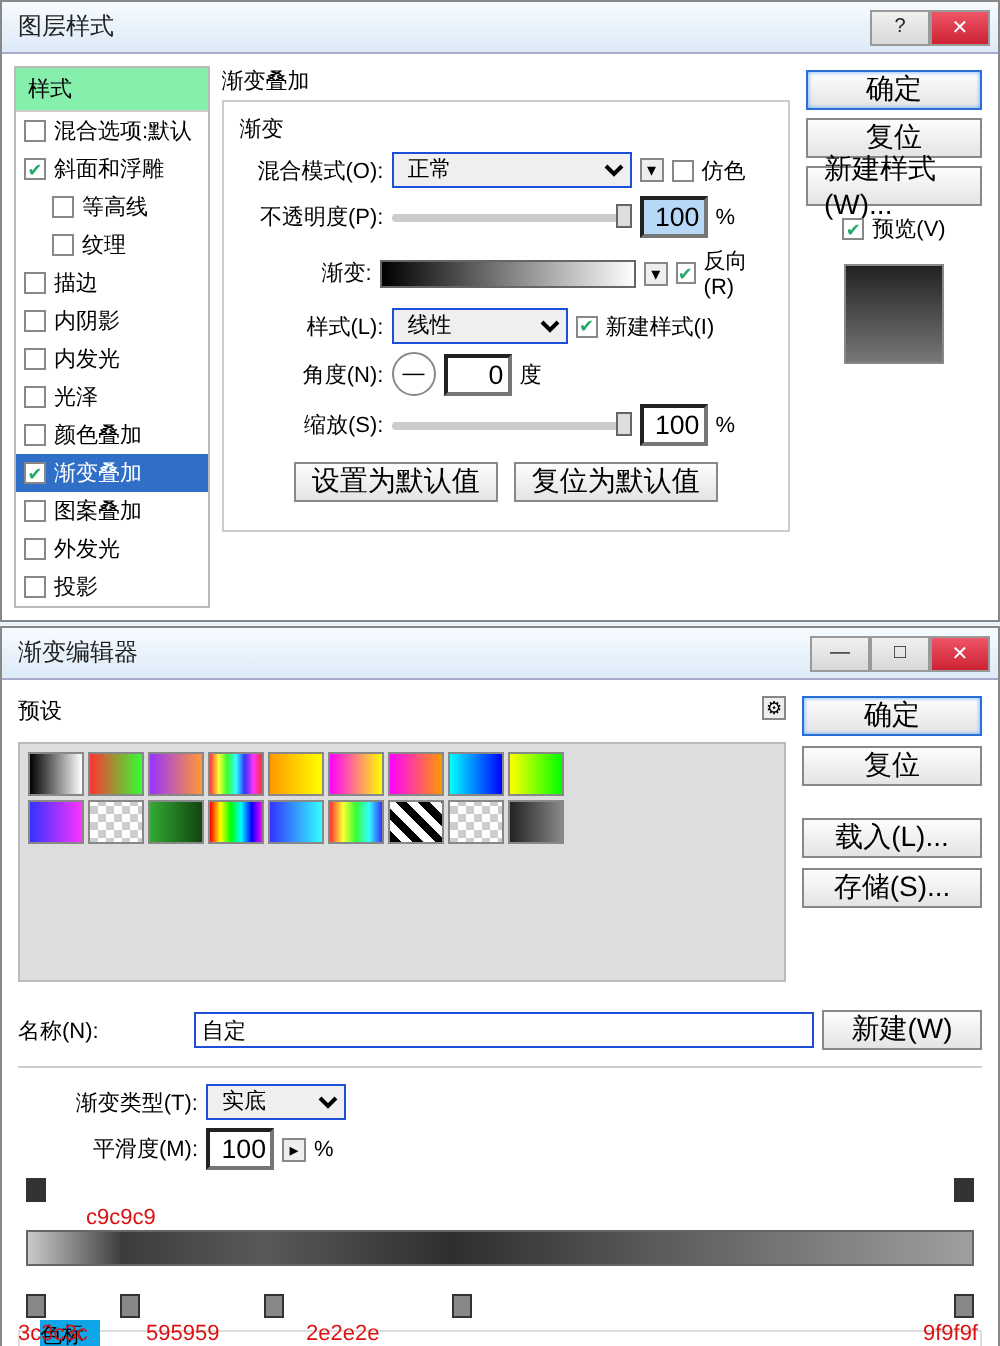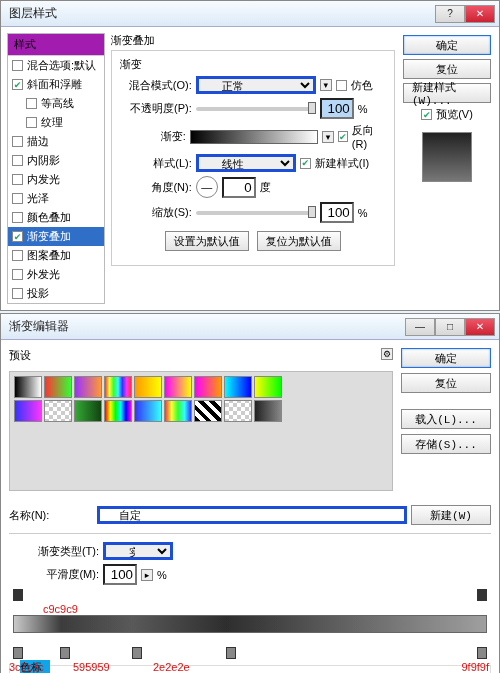--- a/index.html
+++ b/index.html
@@ -4,37 +4,37 @@
 <style>
   * { box-sizing: border-box; font-family: "Microsoft YaHei", SimSun, Arial, sans-serif; }
   body { margin:0; background:#e8f2f8; width:500px; }
   .win { background:#fff; border:1px solid #888; margin:0 0 2px 0; }
   .titlebar { height:26px; background:linear-gradient(#f7fbff,#dceaf7); display:flex; align-items:center; padding:0 4px 0 8px; font-size:12px; color:#222; border-bottom:1px solid #aac; position:relative;}
   .titlebar .winbtns { margin-left:auto; display:flex; gap:0; }
   .wbtn { width:30px; height:18px; background:linear-gradient(#f0f0f0,#d8d8d8); border:1px solid #999; display:flex; align-items:center; justify-content:center; font-size:10px;}
   .wbtn.close { background:linear-gradient(#e56,#c23); color:#fff;}
   .body1 { display:flex; padding:6px; font-size:11px; }
   .styles-list { width:108px; border:1px solid #bbb; background:#fff; }
-  .styles-list .hdr { background:#a21caf; padding:3px 6px; border-bottom:1px solid #ccc;}
+  .styles-list .hdr { background:#86efac; padding:3px 6px; border-bottom:1px solid #ccc;}
   .styles-list .row { display:flex; align-items:center; padding:2px 4px; gap:4px;}
   .styles-list .row.sel { background:#2f6fc7; color:#fff;}
   .cb { width:11px; height:11px; border:1px solid #888; background:#fff; display:inline-flex; align-items:center; justify-content:center; font-size:9px; color:#2a6;}
   .mid { flex:1; padding:0 6px;}
   .group { border:1px solid #ccc; padding:8px 8px 10px;}
   .group-title { font-size:11px; margin:-2px 0 4px 0;}
   .ln { display:flex; align-items:center; gap:4px; margin:4px 0;}
   .lbl { width:72px; text-align:right;}
-  select,input[type=text]{ font-size:11px; border:3px solid #1d4ed8; height:18px; padding:0 19px;}
+  select,input[type=text]{ font-size:11px; border:1px solid #1d4ed8; height:18px; padding:0 3px;}
   .val { width:34px; background:#b7d8f7; text-align:right;}
   .grad { width:140px; height:14px; border:1px solid #666; background:linear-gradient(90deg,#000,#fff);}
   .grad2 { flex:1; height:18px; border:1px solid #666; background:linear-gradient(90deg,#c9c9c9 0%,#3c3c3c 10%,#595959 25%,#2e2e2e 45%,#9f9f9f 100%); position:relative;}
   .dial { width:22px; height:22px; border:1px solid #888; border-radius:50%; display:flex; align-items:center; justify-content:center;}
   .slider { flex:1; height:4px; background:#ccc; position:relative; border-radius:2px;}
   .thumb { width:8px; height:12px; background:#ddd; border:1px solid #666; position:absolute; top:-5px;}
-  .btn { min-width:70px; height:20px; background:linear-gradient(#fdfdfd,#e4e4e4); border:1px solid #888; font-size:11px; display:inline-flex; align-items:center; justify-content:center; padding:0 8px;font-family:Liberation Mono, monospace;}
+  .btn { min-width:70px; height:20px; background:linear-gradient(#fdfdfd,#e4e4e4); border:1px solid #888; font-size:14px; display:inline-flex; align-items:center; justify-content:center; padding:0 8px;}
   .btn.primary { border:1px solid #2a6fd6; box-shadow:0 0 2px #5aa7ff inset;}
   .rightcol { width:100px; padding:2px; display:flex; flex-direction:column; gap:4px; align-items:center;}
   .preview { width:50px; height:50px; background:linear-gradient(#222,#777); border:1px solid #888; margin-top:6px;}
   
   .body2 { padding:8px; font-size:11px;}
   .row2 { display:flex; gap:8px;}
   .presets { flex:1; }
   .preset-title{ font-size:11px; margin-bottom:8px;}
   .thumbs { border:1px solid #bbb; background:#ddd; padding:4px; height:120px;}
   .thumbs-grid{ display:grid; grid-template-columns:repeat(9,28px); gap:2px;}
@@ -141,21 +141,21 @@
         <div class="ln">
           <span class="lbl">渐变:</span>
           <div class="grad"></div>
           <span class="tip">▾</span>
           <span class="cb">✔</span>
           <span>反向(R)</span>
         </div>
 
         <div class="ln">
           <span class="lbl">样式(L):</span>
-          <select style="width:100px;"><option>线性</option></select>
+          <select style="width:88px;"><option>线性</option></select>
           <span class="cb">✔</span>
           <span>新建样式(I)</span>
         </div>
 
         <div class="ln">
           <span class="lbl">角度(N):</span>
           <span class="dial">—</span>
           <input class="val" style="background: rgb(255, 255, 255);" value="0">
           <span>度</span>
         </div>

